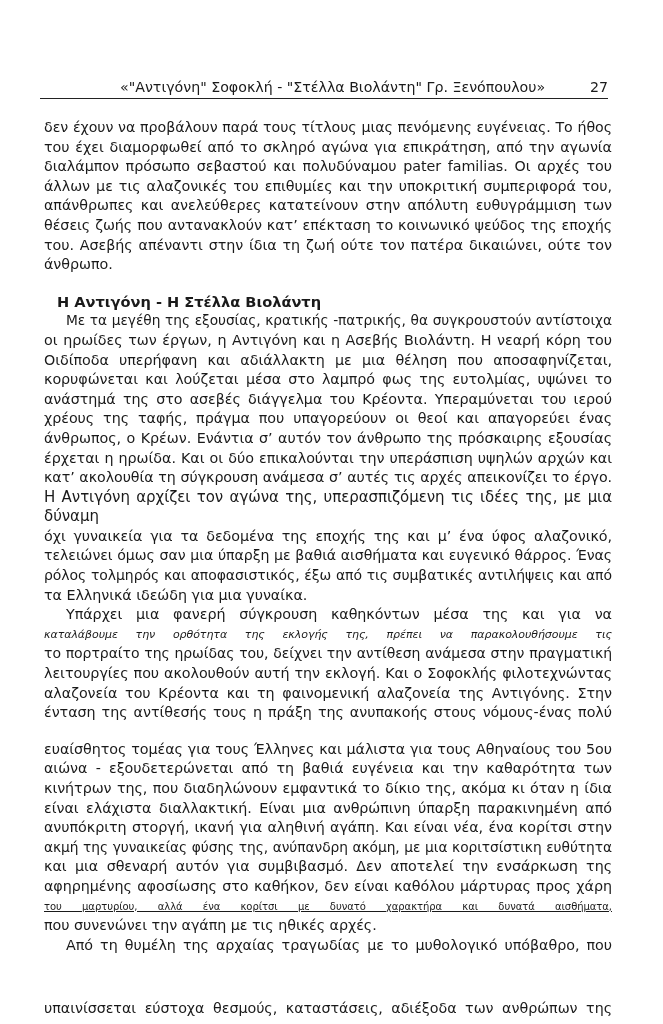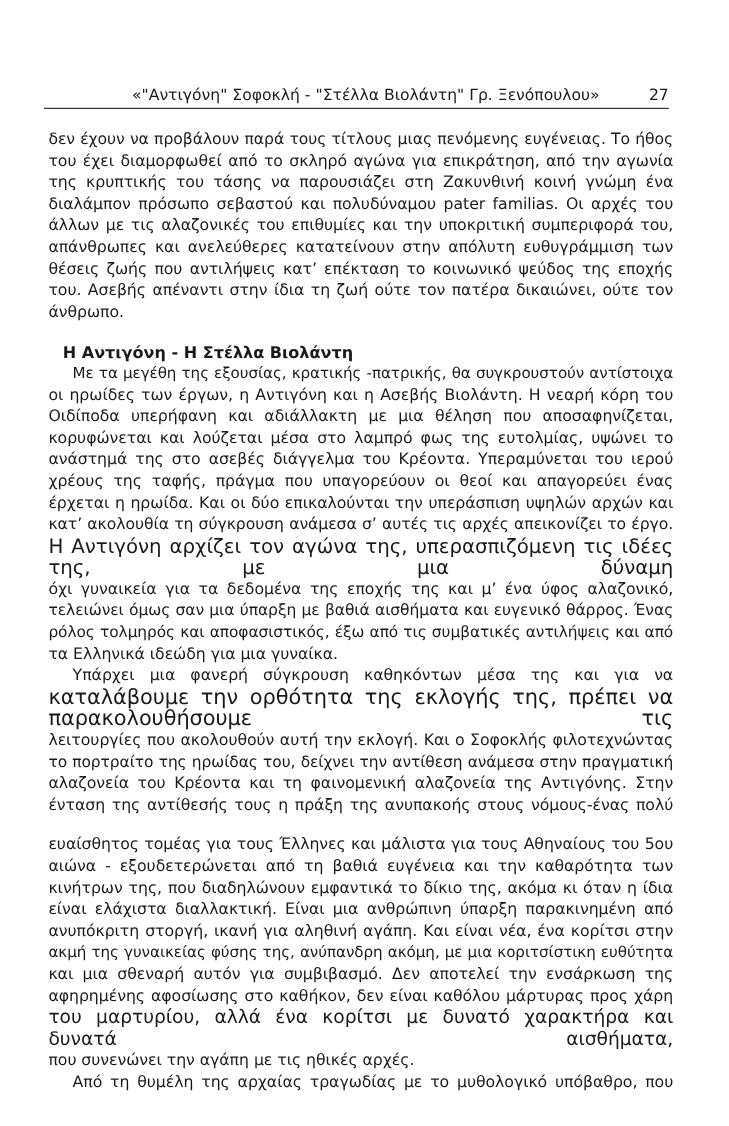--- a/index.html
+++ b/index.html
@@ -34,63 +34,63 @@
 <div class="page">
   <div class="running-head">
     <span class="title">«"Αντιγόνη" Σοφοκλή - "Στέλλα Βιολάντη" Γρ. Ξενόπουλου»</span>
     <span class="pageno">27</span>
   </div>
 
   <div class="body">
     <p class="para">
       <span class="line" style="white-space: normal; font-size: 14.2113px; text-align-last: justify;">δεν έχουν να προβάλουν παρά τους τίτλους μιας πενόμενης ευγένειας. Το ήθος</span>
       <span class="line" style="white-space: normal; text-align-last: justify;">του έχει διαμορφωθεί από το σκληρό αγώνα για επικράτηση, από την αγωνία</span>
-      <span class="line" style="white-space: normal; text-align-last: justify;">της κρυπτικής του τάσης να παρουσιάζει στη Ζακυνθινή κοινή γνώμη ένα</span>
       <span class="line" style="white-space: normal; text-align-last: justify;">διαλάμπον πρόσωπο σεβαστού και πολυδύναμου pater familias. Οι αρχές του</span>
       <span class="line" style="white-space: normal; text-align-last: justify;">άλλων με τις αλαζονικές του επιθυμίες και την υποκριτική συμπεριφορά του,</span>
       <span class="line" style="white-space: normal; text-align-last: justify;">απάνθρωπες και ανελεύθερες κατατείνουν στην απόλυτη ευθυγράμμιση των</span>
-      <span class="line" style="white-space: normal; text-align-last: justify;">θέσεις ζωής που αντιλήψεις κατ’ επέκταση το κοινωνικό ψεύδος της εποχής</span>
+      <span class="line" style="white-space: normal; text-align-last: justify;">θέσεις ζωής που αντανακλούν κατ’ επέκταση το κοινωνικό ψεύδος της εποχής</span>
       <span class="line" style="white-space: normal; text-align-last: justify;">του. Ασεβής απέναντι στην ίδια τη ζωή ούτε τον πατέρα δικαιώνει, ούτε τον</span>
       <span class="line last" style="white-space: nowrap;">άνθρωπο.</span>
     </p>
 
     <h2 class="heading">Η Αντιγόνη - Η Στέλλα Βιολάντη</h2>
 
     <p class="para">
       <span class="line indent" style="white-space: normal; font-size: 13.7611px; text-align-last: justify;">Με τα μεγέθη της εξουσίας, κρατικής -πατρικής, θα συγκρουστούν αντίστοιχα</span>
       <span class="line" style="white-space: normal; text-align-last: justify;">οι ηρωίδες των έργων, η Αντιγόνη και η Ασεβής Βιολάντη. Η νεαρή κόρη του</span>
       <span class="line" style="white-space: normal; text-align-last: justify;">Οιδίποδα υπερήφανη και αδιάλλακτη με μια θέληση που αποσαφηνίζεται,</span>
       <span class="line" style="white-space: normal; text-align-last: justify;">κορυφώνεται και λούζεται μέσα στο λαμπρό φως της ευτολμίας, υψώνει το</span>
       <span class="line" style="white-space: normal; text-align-last: justify;">ανάστημά της στο ασεβές διάγγελμα του Κρέοντα. Υπεραμύνεται του ιερού</span>
       <span class="line" style="white-space: normal; text-align-last: justify;">χρέους της ταφής, πράγμα που υπαγορεύουν οι θεοί και απαγορεύει ένας</span>
+      <span class="line" style="white-space: normal; text-align-last: justify;">άνθρωπος, ο Κρέων. Ενάντια σ’ αυτόν τον άνθρωπο της πρόσκαιρης εξουσίας</span>
       <span class="line" style="white-space: normal; text-align-last: justify;">έρχεται η ηρωίδα. Και οι δύο επικαλούνται την υπεράσπιση υψηλών αρχών και</span>
       <span class="line" style="white-space: normal; font-size: 14.2242px; text-align-last: justify;">κατ’ ακολουθία τη σύγκρουση ανάμεσα σ’ αυτές τις αρχές απεικονίζει το έργο.</span>
-      <span class="line" style="white-space: normal; font-size: 18px; text-align-last: justify;">Η Αντιγόνη αρχίζει τον αγώνα της, υπερασπιζόμενη τις ιδέες της, με μια δύναμη</span>
+      <span class="line" style="white-space: normal; font-size: 15px; text-align-last: justify;">Η Αντιγόνη αρχίζει τον αγώνα της, υπερασπιζόμενη τις ιδέες της, με μια δύναμη</span>
       <span class="line" style="white-space: normal; text-align-last: justify;">όχι γυναικεία για τα δεδομένα της εποχής της και μ’ ένα ύφος αλαζονικό,</span>
       <span class="line" style="white-space: normal; font-size: 14.1278px; text-align-last: justify;">τελειώνει όμως σαν μια ύπαρξη με βαθιά αισθήματα και ευγενικό θάρρος. Ένας</span>
       <span class="line" style="white-space: normal; font-size: 13.991px; text-align-last: justify;">ρόλος τολμηρός και αποφασιστικός, έξω από τις συμβατικές αντιλήψεις και από</span>
       <span class="line last" style="white-space: nowrap;">τα Ελληνικά ιδεώδη για μια γυναίκα.</span>
     </p>
 
     <p class="para">
       <span class="line indent" style="white-space: normal; text-align-last: justify;">Υπάρχει μια φανερή σύγκρουση καθηκόντων μέσα της και για να</span>
-      <span class="line" style="white-space: normal; font-size: 19px; text-align-last: justify;">καταλάβουμε την ορθότητα της εκλογής της, πρέπει να παρακολουθήσουμε τις</span>
+      <span class="line" style="white-space: normal; font-size: 11px; text-align-last: justify; font-style: italic;">καταλάβουμε την ορθότητα της εκλογής της, πρέπει να παρακολουθήσουμε τις</span>
+      <span class="line" style="white-space: normal; font-size: 14.0385px; text-align-last: justify;">το πορτραίτο της ηρωίδας του, δείχνει την αντίθεση ανάμεσα στην πραγματική</span>
       <span class="line" style="white-space: normal; text-align-last: justify;">λειτουργίες που ακολουθούν αυτή την εκλογή. Και ο Σοφοκλής φιλοτεχνώντας</span>
-      <span class="line" style="white-space: normal; font-size: 14.0385px; text-align-last: justify;">το πορτραίτο της ηρωίδας του, δείχνει την αντίθεση ανάμεσα στην πραγματική</span>
       <span class="line" style="white-space: normal; text-align-last: justify;">αλαζονεία του Κρέοντα και τη φαινομενική αλαζονεία της Αντιγόνης. Στην</span>
       <span class="line" style="white-space: normal; text-align-last: justify;">ένταση της αντίθεσής τους η πράξη της ανυπακοής στους νόμους-ένας πολύ</span>
       <span class="line" style="white-space: normal; text-align-last: justify; margin-top: 17px;">ευαίσθητος τομέας για τους Έλληνες και μάλιστα για τους Αθηναίους του 5ου</span>
       <span class="line" style="white-space: normal; text-align-last: justify;">αιώνα - εξουδετερώνεται από τη βαθιά ευγένεια και την καθαρότητα των</span>
       <span class="line" style="white-space: normal; text-align-last: justify;">κινήτρων της, που διαδηλώνουν εμφαντικά το δίκιο της, ακόμα κι όταν η ίδια</span>
       <span class="line" style="white-space: normal; text-align-last: justify;">είναι ελάχιστα διαλλακτική. Είναι μια ανθρώπινη ύπαρξη παρακινημένη από</span>
       <span class="line" style="white-space: normal; text-align-last: justify;">ανυπόκριτη στοργή, ικανή για αληθινή αγάπη. Και είναι νέα, ένα κορίτσι στην</span>
       <span class="line" style="white-space: normal; font-size: 13.7749px; text-align-last: justify;">ακμή της γυναικείας φύσης της, ανύπανδρη ακόμη, με μια κοριτσίστικη ευθύτητα</span>
       <span class="line" style="white-space: normal; text-align-last: justify;">και μια σθεναρή αυτόν για συμβιβασμό. Δεν αποτελεί την ενσάρκωση της</span>
       <span class="line" style="white-space: normal; text-align-last: justify;">αφηρημένης αφοσίωσης στο καθήκον, δεν είναι καθόλου μάρτυρας προς χάρη</span>
-      <span class="line" style="white-space: normal; font-size: 17px; text-align-last: justify;">του μαρτυρίου, αλλά ένα κορίτσι με δυνατό χαρακτήρα και δυνατά αισθήματα,</span>
+      <span class="line" style="white-space: normal; font-size: 10px; text-align-last: justify; text-decoration: underline;">του μαρτυρίου, αλλά ένα κορίτσι με δυνατό χαρακτήρα και δυνατά αισθήματα,</span>
       <span class="line last" style="white-space: nowrap;">που συνενώνει την αγάπη με τις ηθικές αρχές.</span>
     </p>
 
     <p class="para">
       <span class="line indent" style="white-space: normal; text-align-last: justify;">Από τη θυμέλη της αρχαίας τραγωδίας με το μυθολογικό υπόβαθρο, που</span>
       <span class="line" style="white-space: normal; text-align-last: justify; margin-top: 44px;">υπαινίσσεται εύστοχα θεσμούς, καταστάσεις, αδιέξοδα των ανθρώπων της</span>
     </p>
   </div>
 </div>
 

